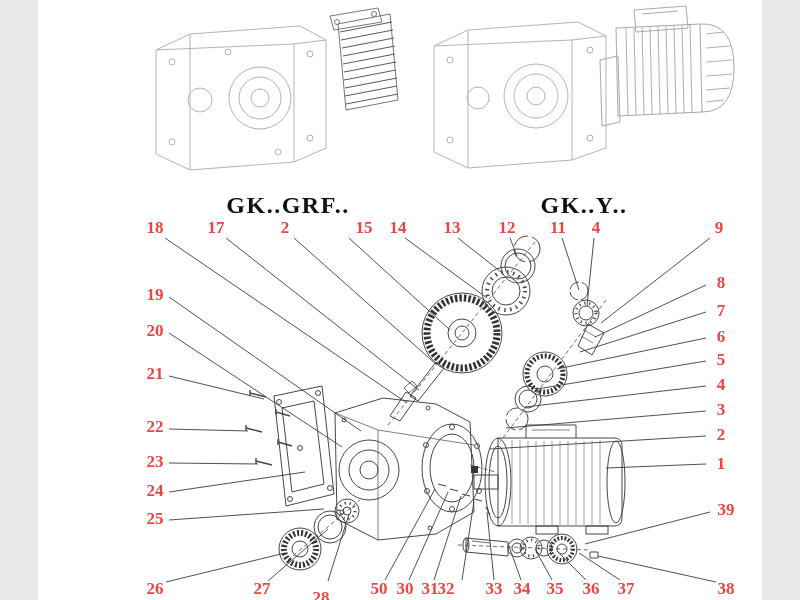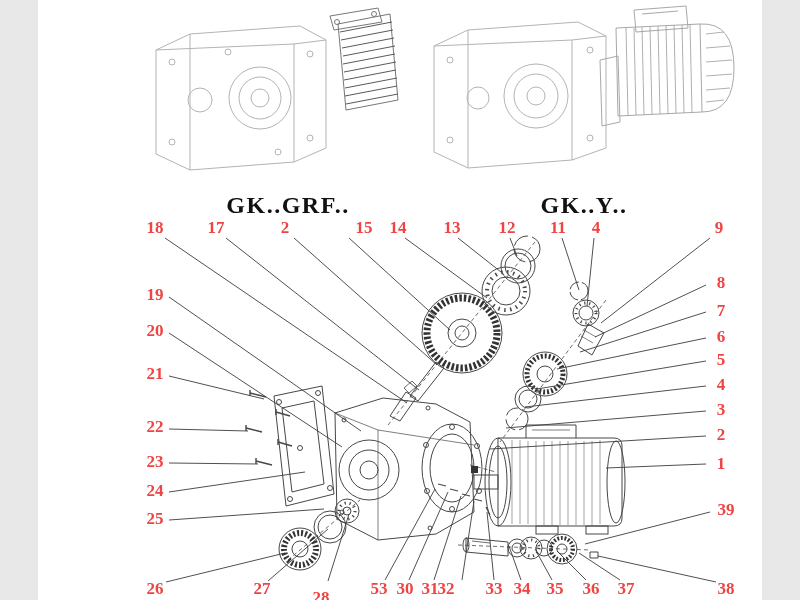--- a/index.html
+++ b/index.html
@@ -326,21 +326,21 @@
       <span class="part-number" style="left: 117px; top: 295px;">19</span>
       <span class="part-number" style="left: 117px; top: 331px;">20</span>
       <span class="part-number" style="left: 117px; top: 374px;">21</span>
       <span class="part-number" style="left: 117px; top: 427px;">22</span>
       <span class="part-number" style="left: 117px; top: 462px;">23</span>
       <span class="part-number" style="left: 117px; top: 491px;">24</span>
       <span class="part-number" style="left: 117px; top: 519px;">25</span>
       <span class="part-number" style="left: 117px; top: 589px;">26</span>
       <span class="part-number" style="left: 224px; top: 589px;">27</span>
       <span class="part-number" style="left: 283px; top: 598px;">28</span>
-      <span class="part-number" style="left: 341px; top: 589px;">53</span>
+      <span class="part-number" style="left: 341px; top: 589px;">50</span>
       <span class="part-number" style="left: 367px; top: 589px;">30</span>
       <span class="part-number" style="left: 392px; top: 589px;">31</span>
       <span class="part-number" style="left: 408px; top: 589px;">32</span>
       <span class="part-number" style="left: 456px; top: 589px;">33</span>
       <span class="part-number" style="left: 484px; top: 589px;">34</span>
       <span class="part-number" style="left: 517px; top: 589px;">35</span>
       <span class="part-number" style="left: 553px; top: 589px;">36</span>
       <span class="part-number" style="left: 588px; top: 589px;">37</span>
       <span class="part-number" style="left: 688px; top: 589px;">38</span>
       <span class="part-number" style="left: 688px; top: 510px;">39</span>

